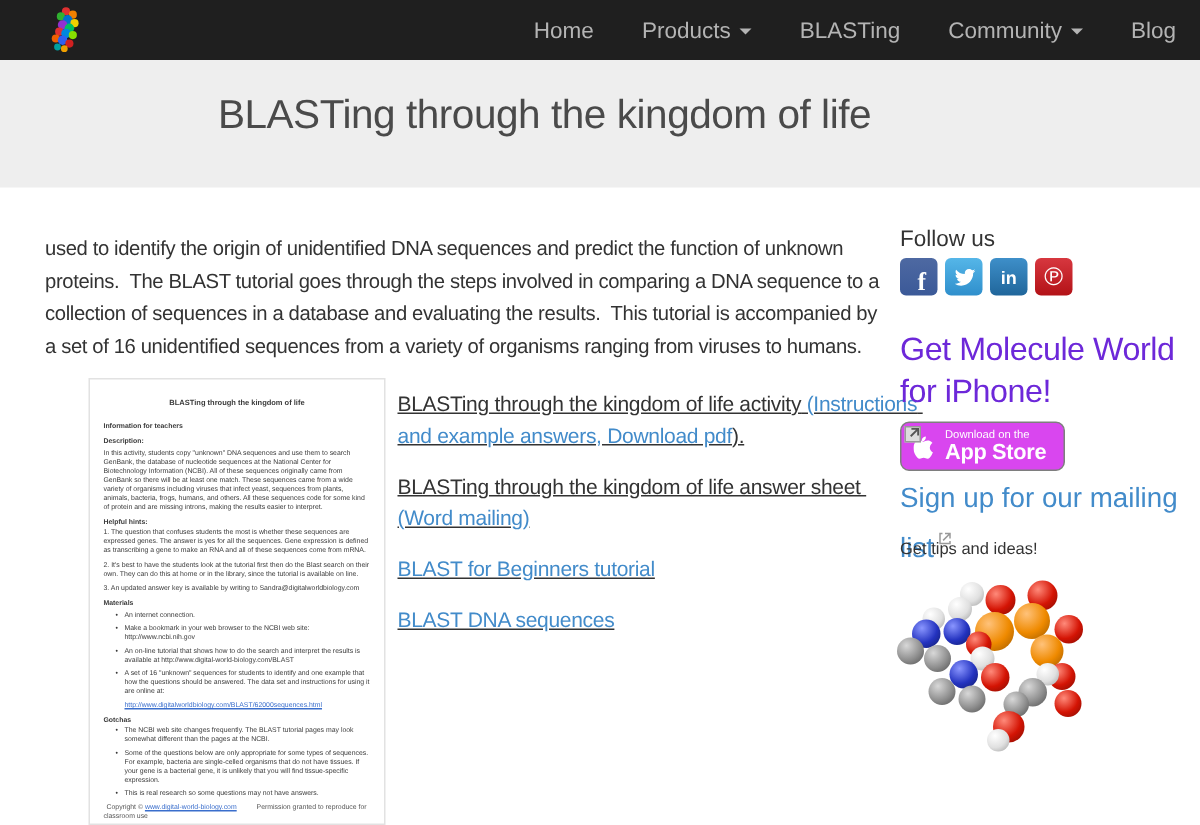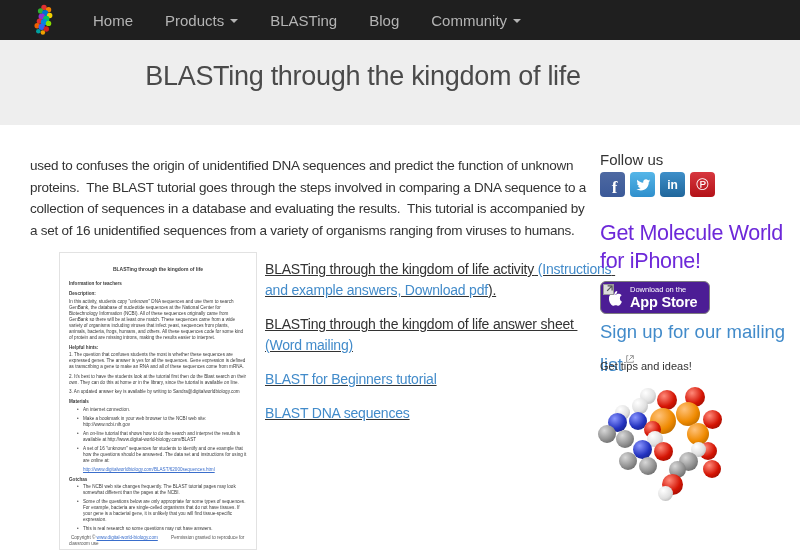--- a/index.html
+++ b/index.html
@@ -1,18 +1,18 @@
 <!DOCTYPE html>
 <html><head>
 <meta charset="utf-8">
 <style>
   html,body{margin:0;padding:0;width:800px;height:550px;overflow:hidden;background:#fff;
     font-family:"Liberation Sans", sans-serif;}
   
-  #navbar{position:absolute;left:0;top:0;width:800px;height:40px;background:#1f1f1f;display:flex;align-items:center;}
+  #navbar{position:absolute;left:0;top:0;width:800px;height:40px;background:#1f1f1f;display:flex;align-items:center;justify-content:space-between;}
   #logo{margin-left:27px;width:34px;height:34px;flex:0 0 auto;cursor:pointer;}
   #nav-list{display:flex;list-style:none;margin:0 0 0 16px;padding:0;height:40px;}
   #nav-list li{color:#b4b4b4;font-size:15px;padding:0 16px;display:flex;align-items:center;gap:6px;height:40px;cursor:pointer;white-space:nowrap;}
   .caret{width:0;height:0;border-left:4px solid transparent;border-right:4px solid transparent;border-top:4px solid #b4b4b4;margin-top:2px;}
   
   #page-header{position:absolute;left:0;top:40px;width:800px;height:85px;background:#eeeeee;}
   #page-header h1{margin:0;padding-top:21px;width:726px;text-align:center;font-size:27px;font-weight:400;color:#4a4a4a;letter-spacing:-0.3px;}
   
   #intro{position:absolute;left:30px;top:155px;width:580px;font-size:13.5px;letter-spacing:-0.25px;line-height:21.6px;color:#333;}
   #intro div{white-space:pre;}
@@ -38,21 +38,21 @@
   
   #follow-heading{position:absolute;left:600px;top:151px;font-size:15px;color:#333;}
   #social-row{position:absolute;left:600px;top:172px;display:flex;gap:5px;}
   .soc{width:25px;height:25px;border-radius:4px;display:flex;align-items:center;justify-content:center;color:#fff;cursor:pointer;position:relative;overflow:hidden;}
   .soc.fb{background:linear-gradient(#4e69a2,#3b5998);font-weight:bold;font-size:17px;}
   .soc.fb span{position:relative;top:3px;left:2px;font-family:"Liberation Serif",serif;}
   .soc.tw{background:linear-gradient(#55b6e8,#2f8fcc);}
   .soc.li{background:linear-gradient(#3e8fc9,#20669b);font-weight:bold;font-size:12px;}
   .soc.pi{background:linear-gradient(#d7373f,#b31217);font-size:17px;}
   #app-heading{position:absolute;left:600px;top:219px;width:198px;font-size:21.5px;line-height:28px;color:#6d28d9;letter-spacing:-0.3px;}
-  #appstore-badge{position:absolute;left:600px;top:281px;width:110px;height:33px;background:#4c1d95;border:1px solid #7e7e7e;border-radius:6px;
+  #appstore-badge{position:absolute;left:600px;top:281px;width:110px;height:33px;background:#d946ef;border:1px solid #7e7e7e;border-radius:6px;
      box-sizing:border-box;display:flex;align-items:center;padding:0 8px;gap:6px;cursor:pointer;color:#fff;}
   .badge-text{display:flex;flex-direction:column;line-height:1;}
   .badge-line1{font-size:7.5px;margin-bottom:2px;}
   .badge-line2{font-size:14.5px;font-weight:bold;letter-spacing:-0.2px;}
   .ext-ico{display:inline-block;width:10px;height:10px;vertical-align:super;margin-left:2px;}
   #badge-ext{position:absolute;left:2px;top:2px;width:11px;height:11px;background:#ddd;border:1px solid #999;box-sizing:border-box;}
   #badge-ext svg{display:block;}
   #mailing-link{position:absolute;left:600px;top:319px;width:205px;font-size:18.5px;line-height:26px;color:#428bca;cursor:pointer;}
   #tips-text{position:absolute;left:600px;top:360px;font-size:11px;color:#333;}
   
@@ -96,39 +96,39 @@
         <span>Products</span>
         <span class="caret"></span>
       </li>
 
       <li>
         <span>BLASTing</span>
 
       </li>
 
       <li>
-        <span>Blog</span>
-
-      </li>
-
-      <li>
         <span>Community</span>
         <span class="caret"></span>
       </li>
 
+      <li>
+        <span>Blog</span>
+
+      </li>
+
     </ul>
 </div>
 
 <div id="page-header">
   <h1>BLASTing through the kingdom of life</h1>
 </div>
 
 <div id="intro">
 
-    <div>used to confuses the origin of unidentified DNA sequences and predict the function of unknown</div>
+    <div>used to identify the origin of unidentified DNA sequences and predict the function of unknown</div>
     <div>proteins.  The BLAST tutorial goes through the steps involved in comparing a DNA sequence to a</div>
     <div>collection of sequences in a database and evaluating the results.  This tutorial is accompanied by</div>
     <div>a set of 16 unidentified sequences from a variety of organisms ranging from viruses to humans.</div>
   </div>
 
 <div id="doc">
   
 
     <div class="doc-block" data-type="title">BLASTing through the kingdom of life</div>
   

